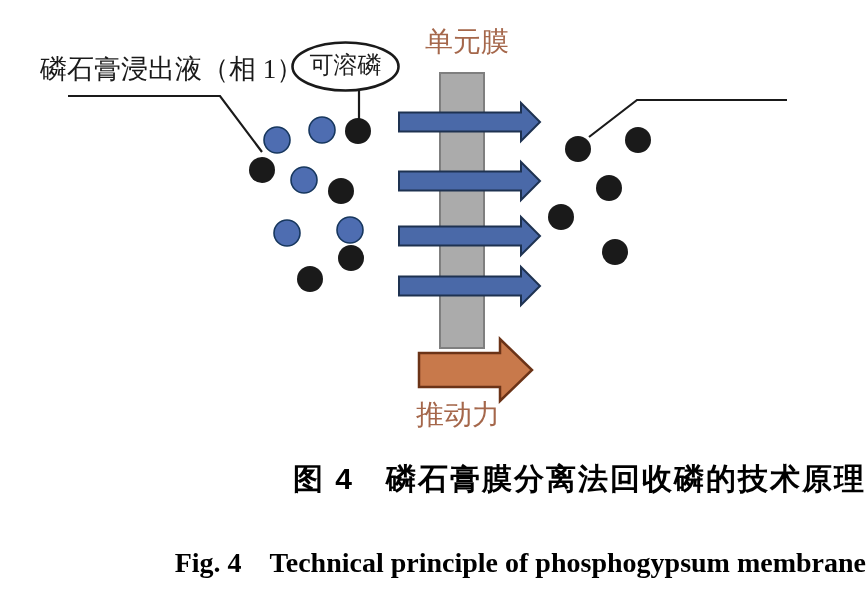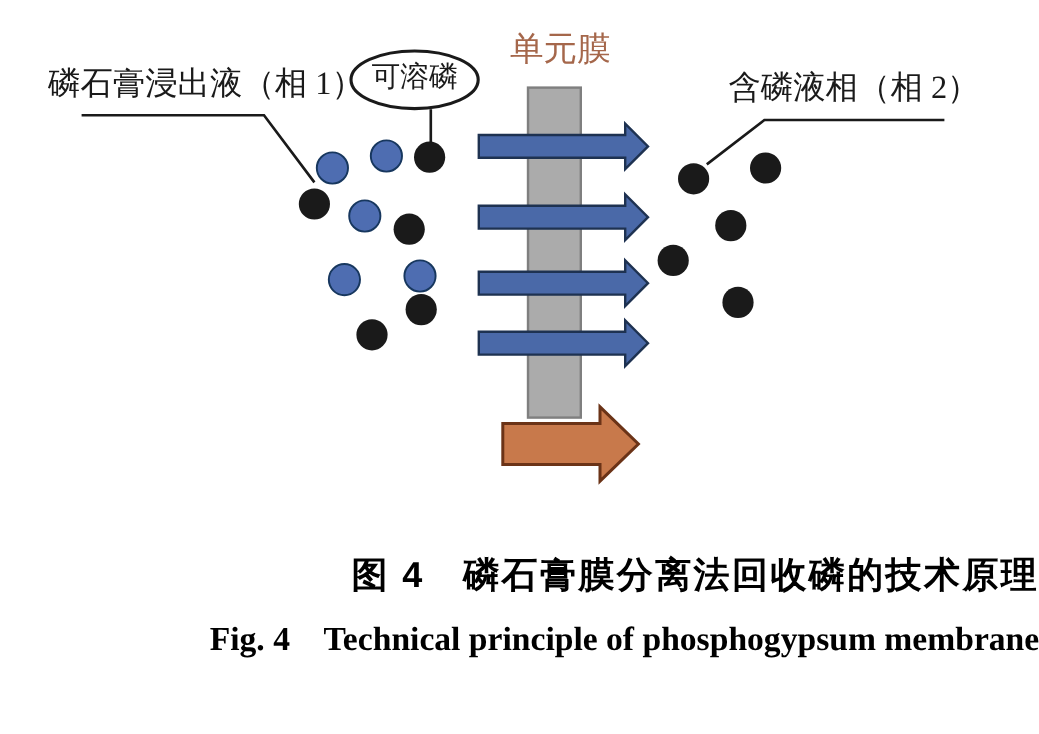--- a/index.html
+++ b/index.html
@@ -16,21 +16,21 @@
   .lbl-soluble{left:292px;top:52px;width:107px;text-align:center;font-size:24px;}
   .lbl-membrane{left:412px;top:26px;font-size:28px;font-weight:400;}
   .lbl-phase2{left:607px;top:58px;font-size:27px;}
   .lbl-driving{left:416px;top:399px;font-size:28px;}
   .cap{position:absolute;left:0;right:0;text-align:right;color:#000;}
   .cap-zh{
     top:459px;font-size:30px;font-weight:700;letter-spacing:2px;
     font-family:"Liberation Sans","DejaVu Sans",sans-serif;
   }
   .cap-en{font-size:28px;font-weight:700;font-family:"Liberation Serif","DejaVu Serif",serif;}
-  .cap-en1{top:514px;padding-left:34px;}
+  .cap-en1{top:544px;padding-left:34px;}
   .cap-en2{top:557px;}
   .leader{fill:none;stroke:#1a1a1a;stroke-width:2.2;}
 </style>
 </head>
 <body>
 
 <div class="stage">
 
   <svg class="diagram" width="866" height="452" viewBox="0 0 866 452">
 
@@ -66,18 +66,18 @@
         <circle cx="638" cy="140" r="13" fill="#1A1A1A"></circle>
         <circle cx="609" cy="188" r="13" fill="#1A1A1A"></circle>
         <circle cx="561" cy="217" r="13" fill="#1A1A1A"></circle>
         <circle cx="615" cy="252" r="13" fill="#1A1A1A"></circle>
       </g>
   </svg>
 
   <div class="lbl lbl-phase1">磷石膏浸出液（相 1）</div>
   <div class="lbl lbl-soluble">可溶磷</div>
   <div class="lbl lbl-membrane" style="color: rgb(165, 103, 75); margin-left: 13px;">单元膜</div>
-  <div class="lbl lbl-phase2">含磷液相（相 2）</div>
+  <div class="lbl lbl-driving" style="color: rgb(165, 103, 75);">推动力</div>
 
   <div class="cap cap-zh">图 4　磷石膏膜分离法回收磷的技术原理</div>
   <div class="cap cap-en cap-en1">Fig. 4　Technical principle of phosphogypsum membrane</div>
 
 </div>
 
 </body></html>

